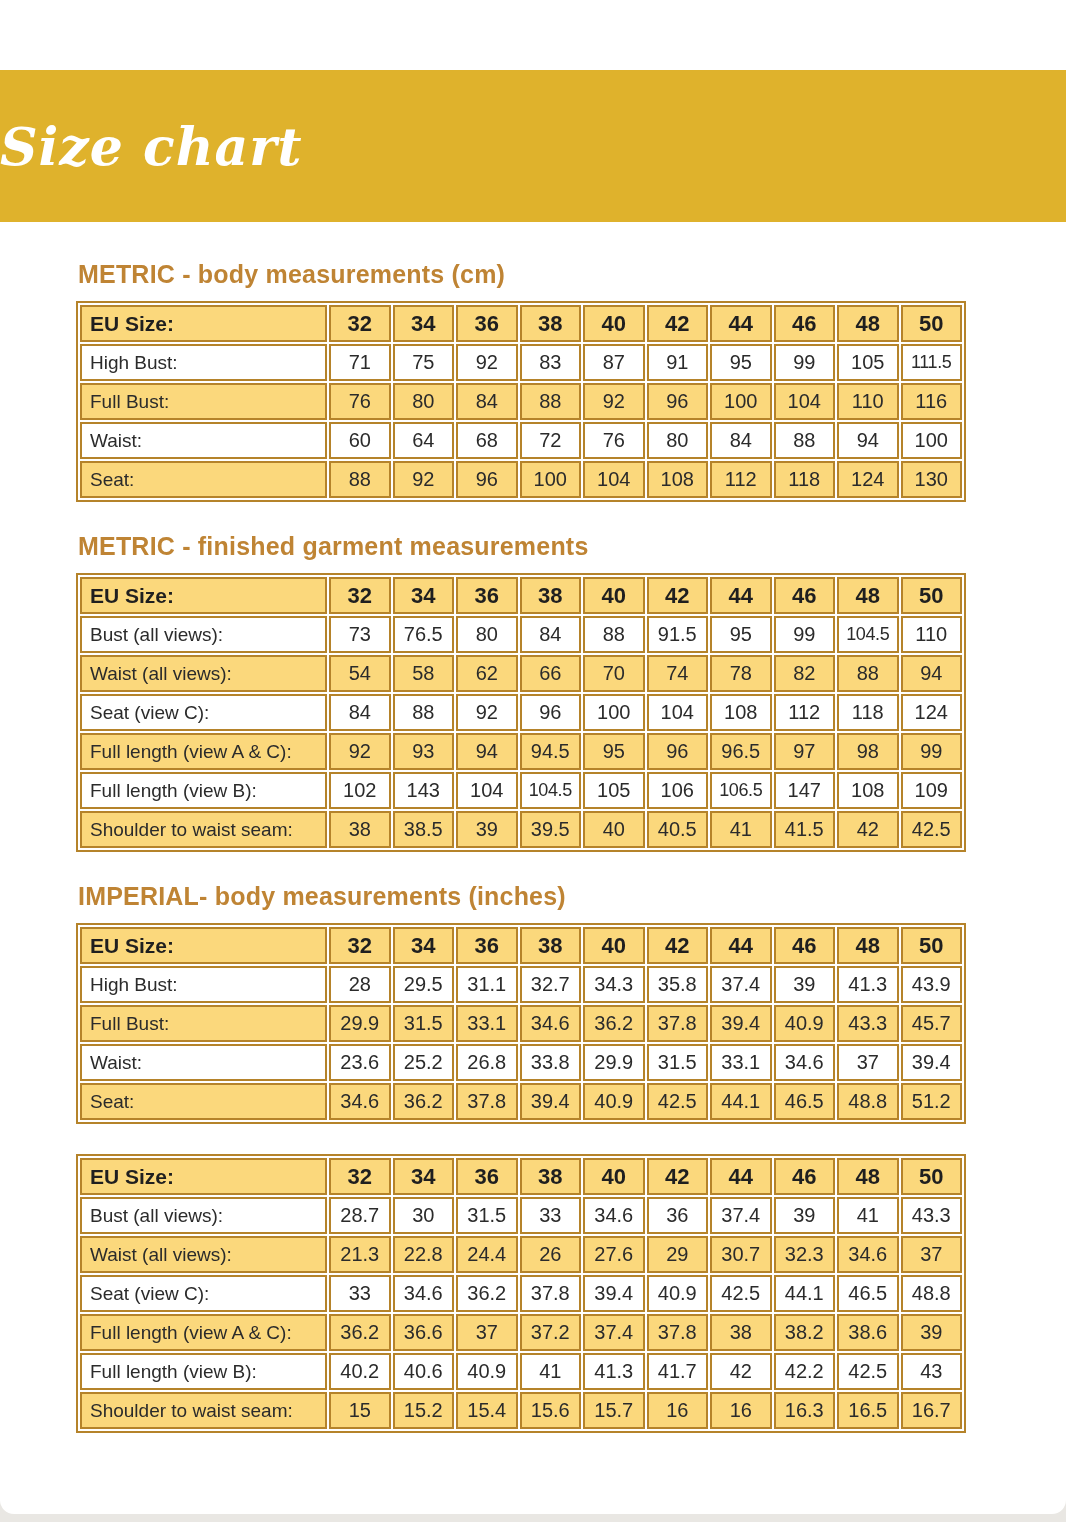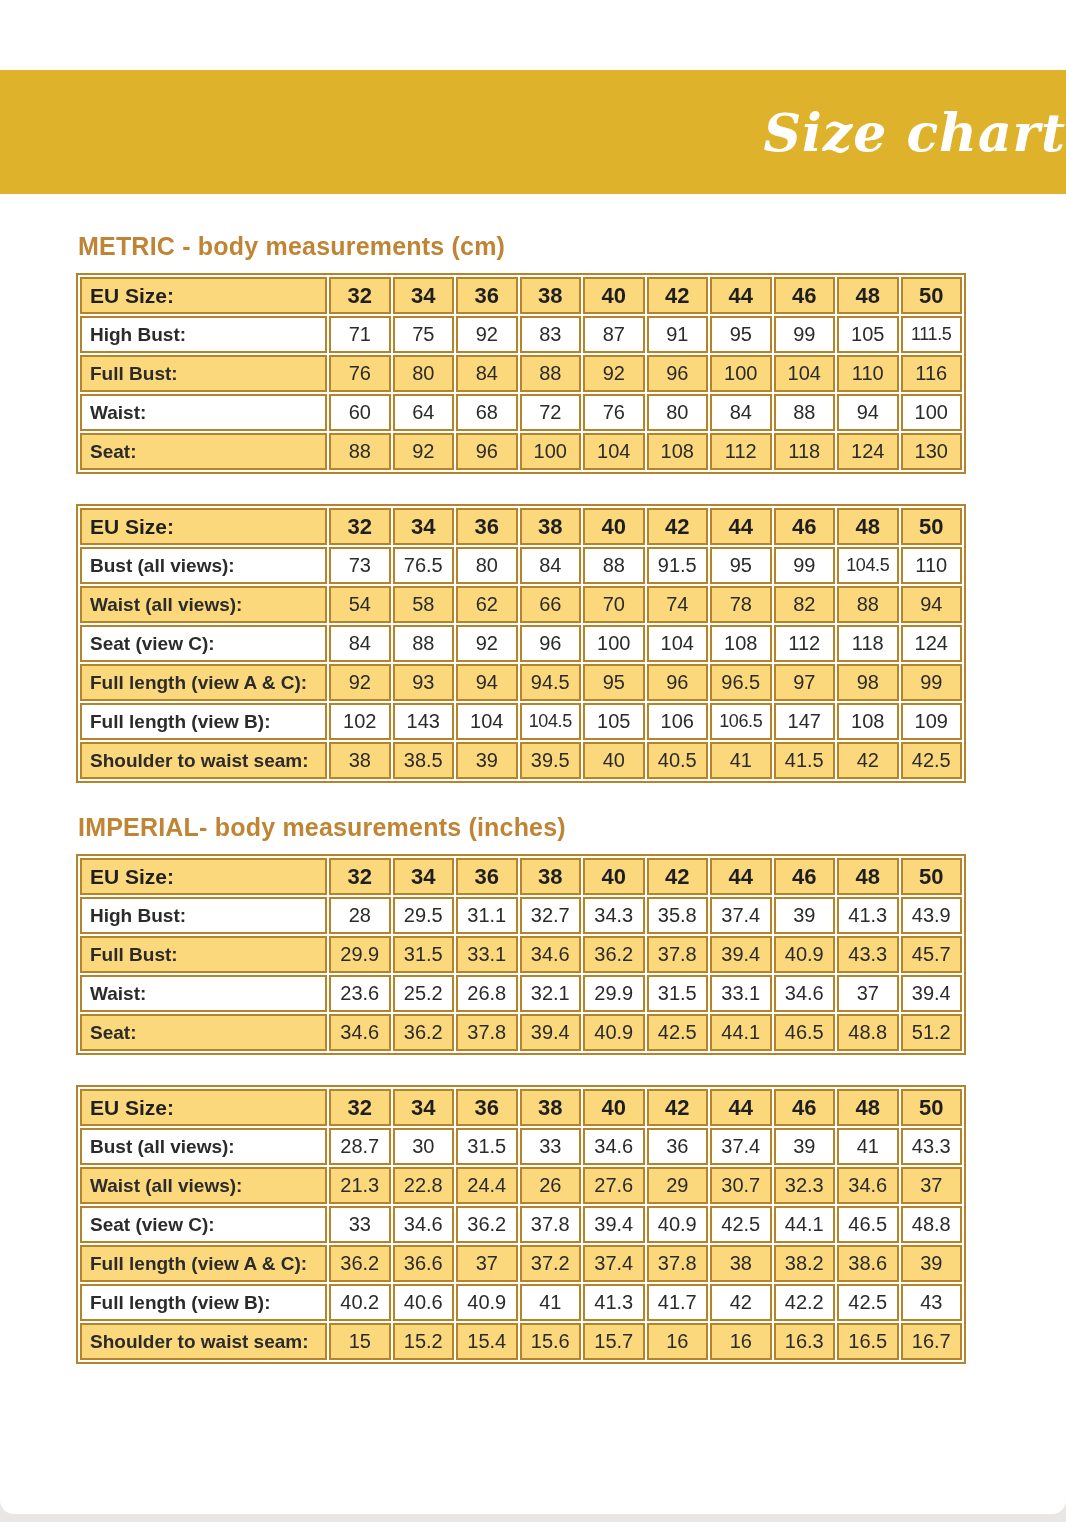--- a/index.html
+++ b/index.html
@@ -11,23 +11,23 @@
     overflow:hidden;
   }
   .page{
     position:absolute;top:0;left:0;
     width:1066px;height:1514px;
     background:#ffffff;
     border-radius:0 0 14px 14px;
   }
   .banner{
     margin-top:70px;
-    width:100%;height:124px;
+    width:100%;height:152px;
     background:#dfb22c;
-    display:flex;align-items:center;justify-content:flex-end;
+    display:flex;align-items:center;justify-content:flex-start;
   }
   .banner h1{
     margin:0;
     color:#ffffff;
     font-family:"DejaVu Serif", serif;
     font-style:italic;
     font-weight:bold;
     font-size:52px;
     letter-spacing:1px;
   }
@@ -58,21 +58,20 @@
     color:#2b2b2b;
     text-align:center;
     padding:1px 2px;
     overflow:hidden;
     white-space:nowrap;
   }
   table.size-table td.label{
     text-align:left;
     padding-left:8px;
     font-size:19px;
-    font-weight:bold;
   }
   table.size-table tr.header-row td{
     background:#fbd87c;
     font-weight:bold;
     font-size:22px;
     color:#1f1f1f;
   }
   table.size-table tr.header-row td.label{font-size:21px;}
   table.size-table tr.row-white td{background:#ffffff;}
   table.size-table tr.row-yellow td{background:#fbd87c;}
@@ -166,20 +165,21 @@
                 <td>108</td>
                 <td>112</td>
                 <td>118</td>
                 <td>124</td>
                 <td>130</td>
               </tr>
             </tbody>
           </table>
         </div>
         <div class="section">
+          <h2 class="section-heading">METRIC - finished garment measurements</h2>
           <table class="size-table">
             <colgroup>
               <col style="width: 247px;">
               <col>
               <col>
               <col>
               <col>
               <col>
               <col>
               <col>
@@ -336,21 +336,21 @@
                 <td>39.4</td>
                 <td>40.9</td>
                 <td>43.3</td>
                 <td>45.7</td>
               </tr>
               <tr class="row-white">
                 <td class="label">Waist:</td>
                 <td>23.6</td>
                 <td>25.2</td>
                 <td>26.8</td>
-                <td>32.1</td>
+                <td>33.8</td>
                 <td>29.9</td>
                 <td>31.5</td>
                 <td>33.1</td>
                 <td>34.6</td>
                 <td>37</td>
                 <td>39.4</td>
               </tr>
               <tr class="row-yellow">
                 <td class="label">Seat:</td>
                 <td>34.6</td>

